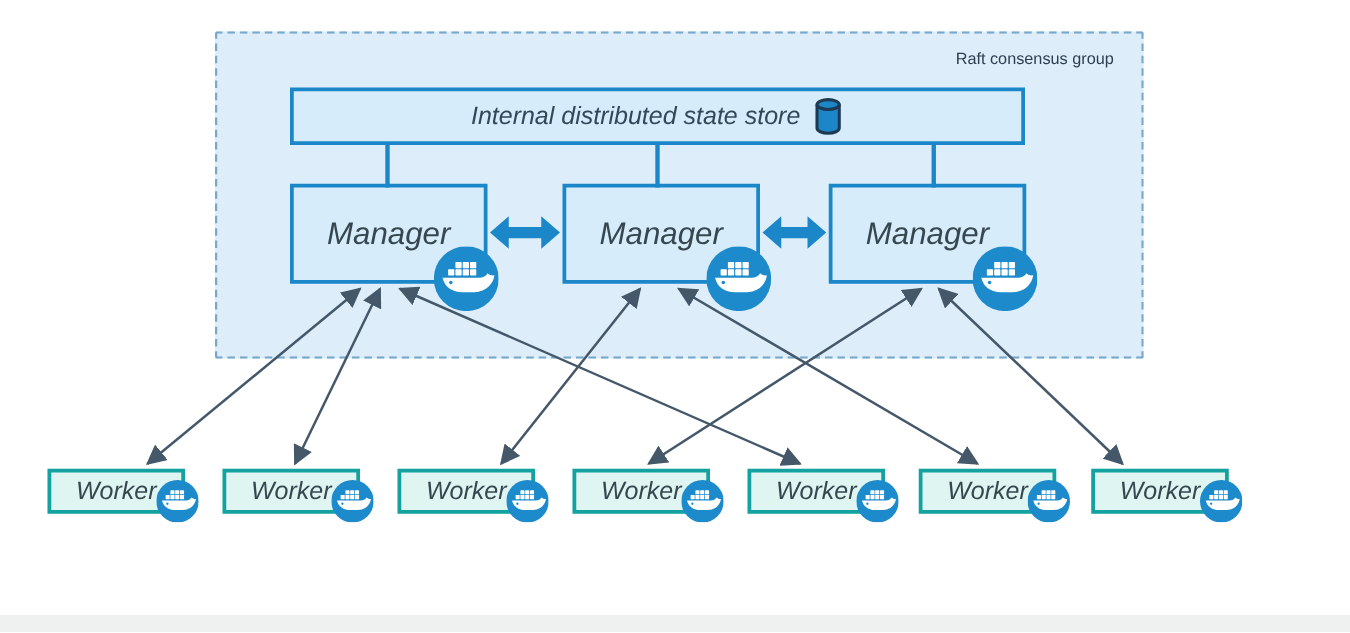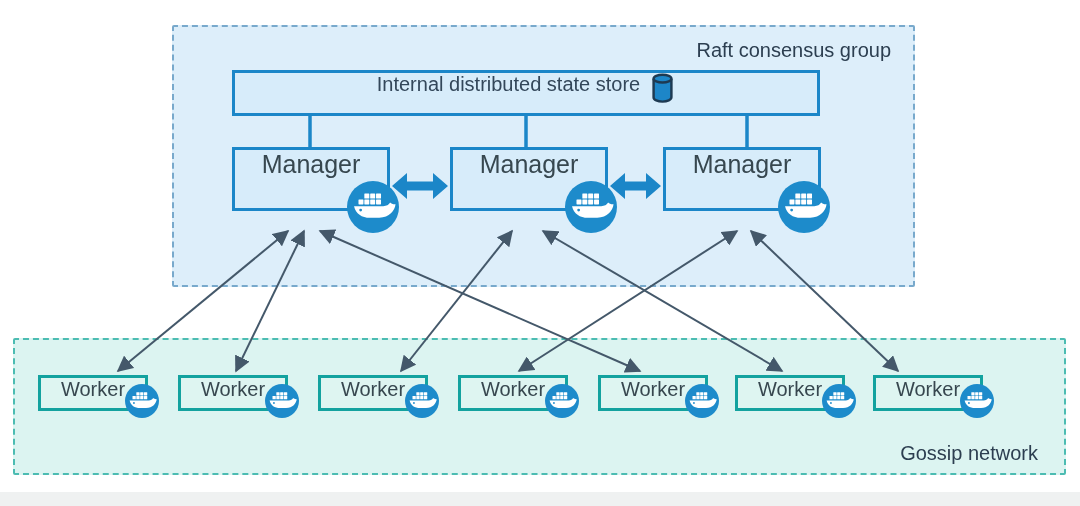--- a/index.html
+++ b/index.html
@@ -7,29 +7,29 @@
     position:relative;width:1080px;height:506px;overflow:hidden;
     font-family:"Liberation Sans",sans-serif;background:#ffffff;
   }
   .bottom-strip{position:absolute;left:0;bottom:0;width:1080px;height:14px;background:#eff1f1;}
   
   .group-box{position:absolute;z-index:1;box-sizing:border-box;border-radius:2px;}
   .raft-box{left:172px;top:25px;width:743px;height:262px;
     background:#ddeefa;border:2px dashed #78a9cc;}
   .gossip-box{left:13px;top:338px;width:1053px;height:137px;
     background:#dcf4f1;border:2px dashed #4cbcb2;}
-  .raft-label{position:absolute;right:22px;top:12px;font-size:20px;color:#2c3e50;}
+  .raft-label{position:absolute;right:22px;top:12px;font-size:13px;color:#2c3e50;}
   .gossip-label{position:absolute;right:26px;bottom:8px;font-size:20px;color:#2c3e50;}
   
   .node{position:absolute;z-index:2;box-sizing:border-box;display:flex;
-    justify-content:center;}
+    align-items:center;justify-content:center;font-style:italic;}
   .store-box{left:232px;top:70px;width:588px;height:46px;
     background:#d7ecfa;border:3px solid #1b86c8;gap:10px;}
   .store-label{font-size:20px;color:#33475a;}
-  .manager-box{top:147px;width:158px;height:64px;
+  .manager-box{top:147px;width:158px;height:80px;
     background:#d7ecfa;border:3px solid #1b86c8;}
   .manager-1{left:232px;} .manager-2{left:450px;} .manager-3{left:663px;}
   .manager-label{font-size:25px;color:#37474f;}
   .worker-box{top:375px;width:110px;height:36px;
     background:#def5f1;border:3px solid #13a29f;}
   .worker-1{left:38px;} .worker-2{left:178px;} .worker-3{left:318px;}
   .worker-4{left:458px;} .worker-5{left:598px;} .worker-6{left:735px;} .worker-7{left:873px;}
   .worker-label{font-size:20px;color:#37474f;}
   
   .docker-badge{position:absolute;display:block;}
@@ -63,23 +63,20 @@
     <ellipse cx="13" cy="6" rx="9.5" ry="4.2" fill="#1d86c8" stroke="#1e3a52" stroke-width="2.6"></ellipse>
   </symbol>
 </svg>
 
 <div class="canvas">
 
   <div class="group-box raft-box">
     <div class="raft-label">Raft consensus group</div>
   </div>
 
-  <div class="group-box gossip-box">
-    <div class="gossip-label">Gossip network</div>
-  </div>
 
   <div class="node store-box">
     <span class="store-label">Internal distributed state store</span>
     <svg class="db-icon">
         <use href="#db-cylinder"></use>
       </svg>
   </div>
 
   <div class="node manager-box manager-1">
     <span class="manager-label">Manager</span>

